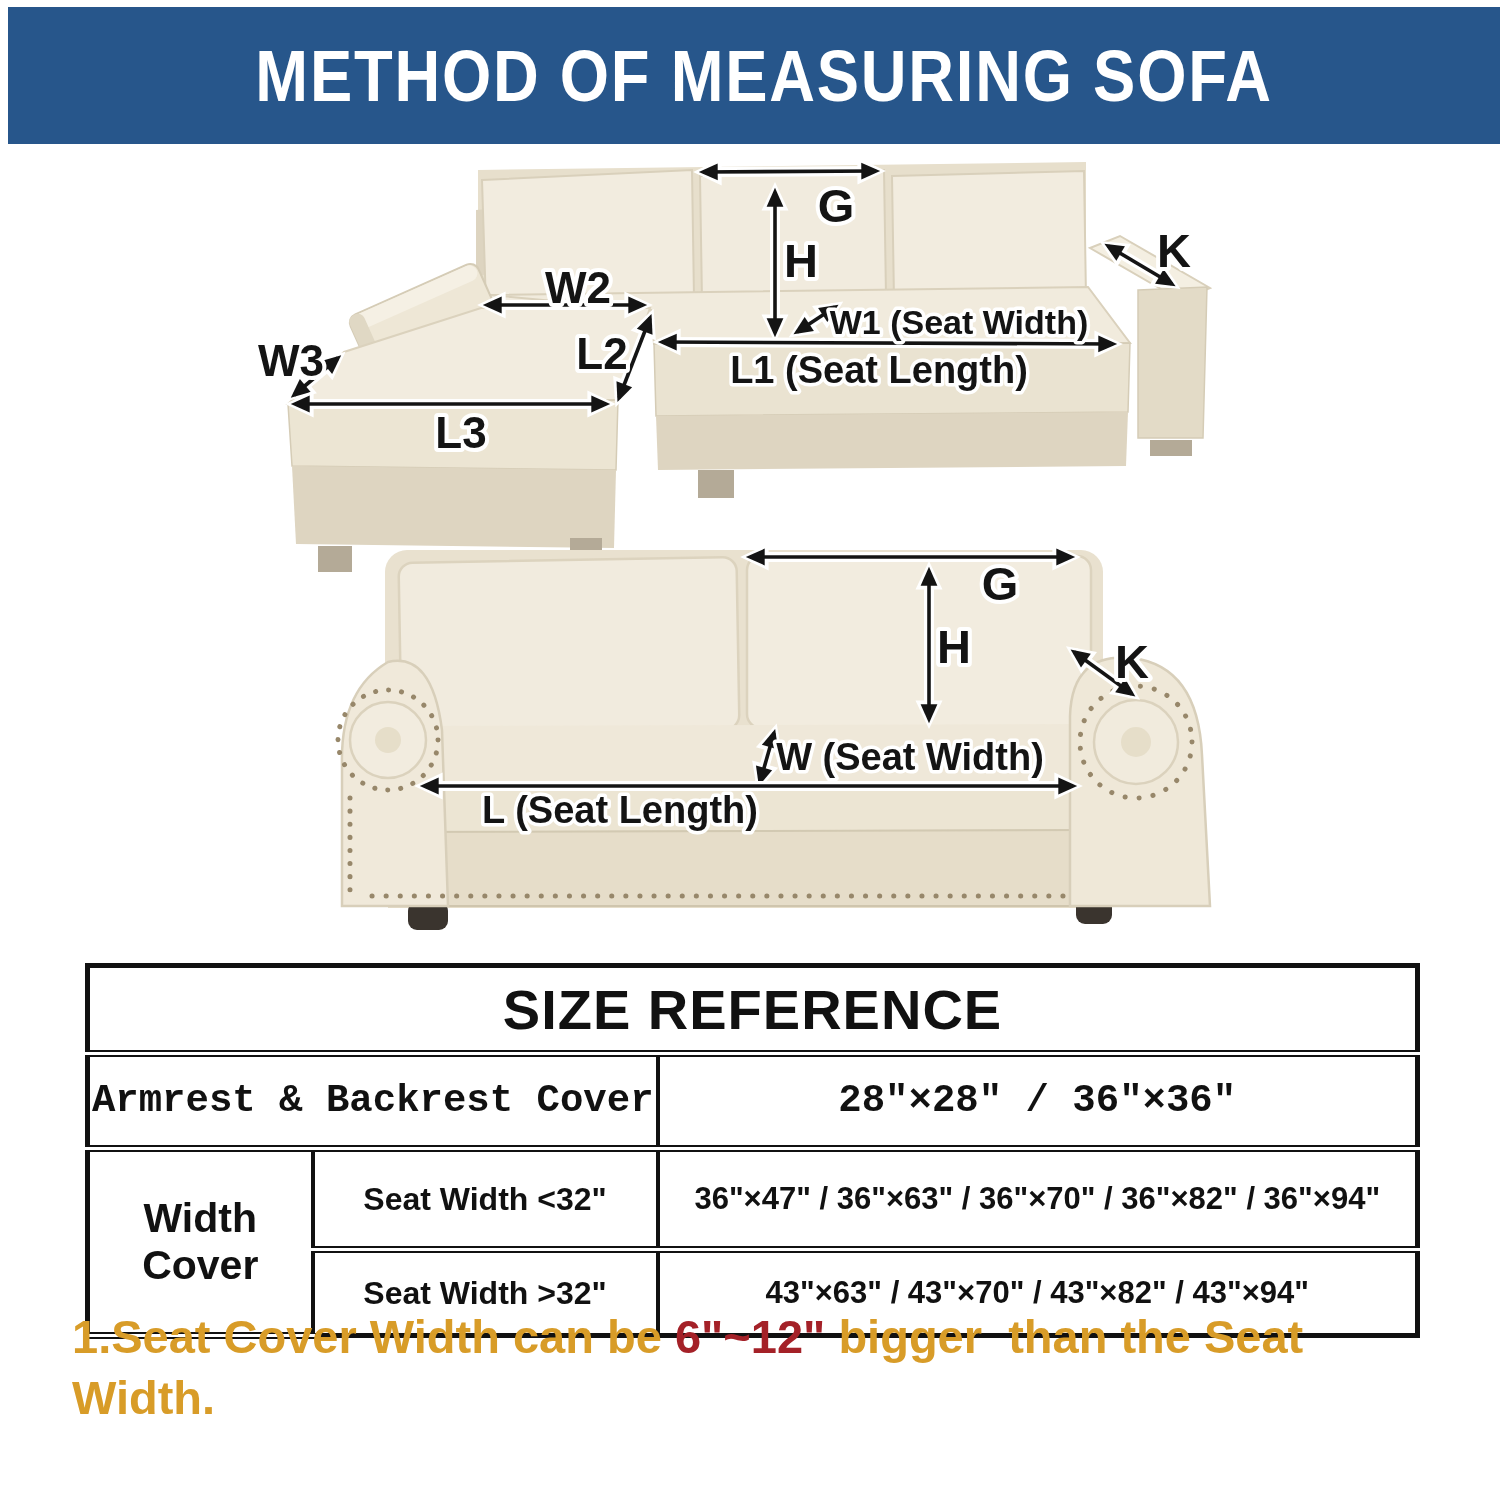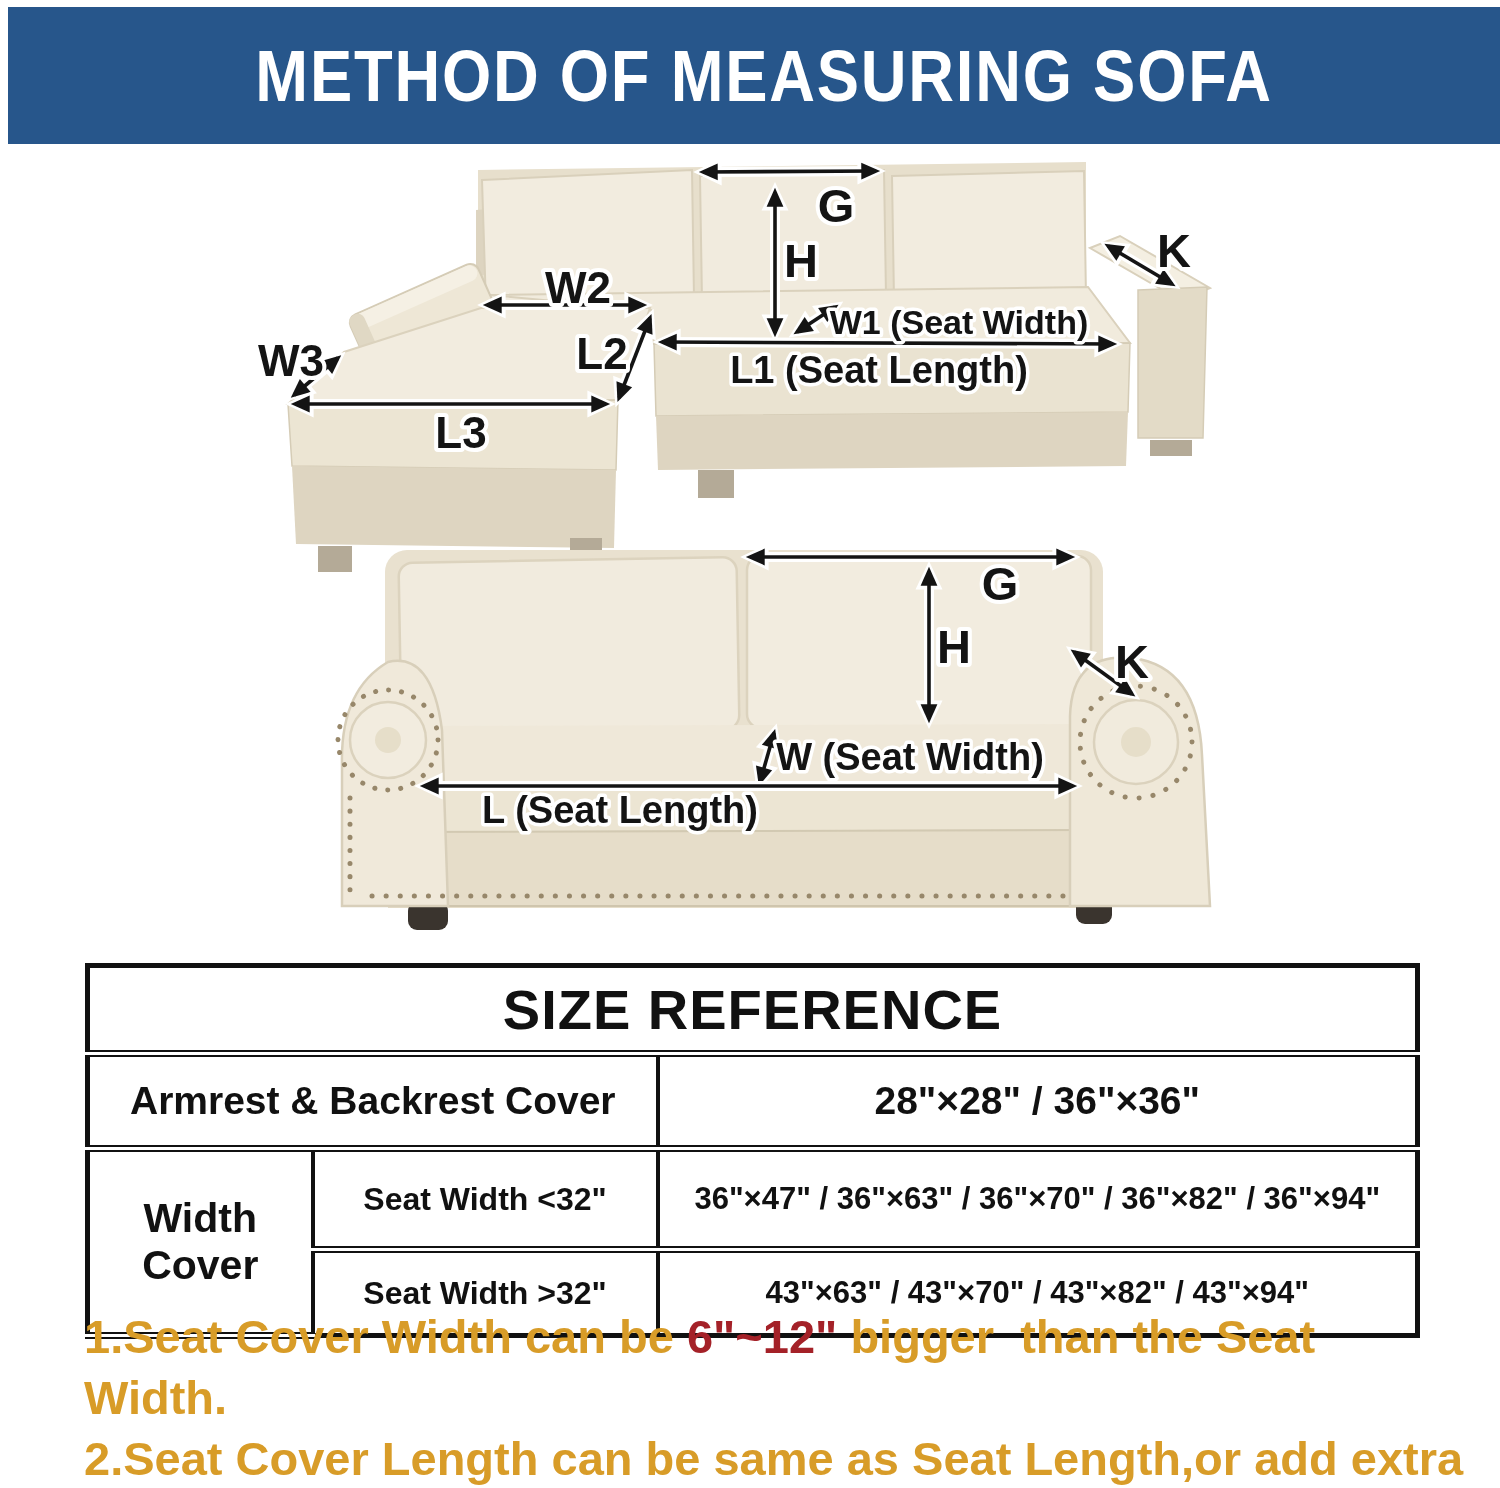--- a/index.html
+++ b/index.html
@@ -27,31 +27,31 @@
   text.sm{font-size:34px;stroke-width:7px;}
   text.sm2{font-size:38px;stroke-width:7px;}
 
   
   .sizes{position:absolute;left:85px;top:963px;width:1330px;border-collapse:collapse;
          table-layout:fixed;color:#111;}
   .sizes td{border:4px solid #111;text-align:center;vertical-align:middle;
             font-weight:bold;overflow:hidden;}
   .sizes{border:5px solid #111;}
   .t-title td{font-size:56px;height:80px;letter-spacing:1px;border-bottom:7px double #111;}
-  .r-armrest td{height:86px;border-bottom:7px double #111;}
+  .r-armrest td{height:86px;border-bottom:7px double #111;font-family:Liberation Mono, monospace;}
   .r-seat1 td{height:92px;border-bottom:7px double #111;}
   .r-seat2 td{height:78px;}
   .lbl{font-size:39px;}
   .biglbl{font-size:41px;}
   .val{font-size:39px;}
   .cond{font-size:32px;}
   .valsm{font-size:31px;}
 
   
-  .notes{position:absolute;left:84px;top:1306px;width:1380px;
+  .notes{position:absolute;left:72px;top:1306px;width:1380px;
          color:var(--note-gold,#D89C28);font-weight:bold;font-size:47px;line-height:61px;}
   .notes p{margin:0;white-space:pre-wrap;}
   .notes .red{color:var(--note-red,#A42128);font-weight:bold;}
 </style>
 </head>
 <body>
 
 <div class="page">
 
   <header class="titlebar">
@@ -249,17 +249,16 @@
     </tr>
     <tr class="r-seat2">
       <td class="cond">Seat Width &gt;32"</td>
       <td class="valsm">43"×63" / 43"×70" / 43"×82" / 43"×94"</td>
     </tr>
   </tbody>
     </table>
 
   <div class="notes">
     <p><span>1.Seat Cover Width can be </span><span class="red">6"~12"</span><span> bigger  than the Seat Width.</span></p>
-    <p>2.Seat Cover Length can be same as Seat Length,or add extra</p>
 
   </div>
 
 </div>
 
 </body></html>

